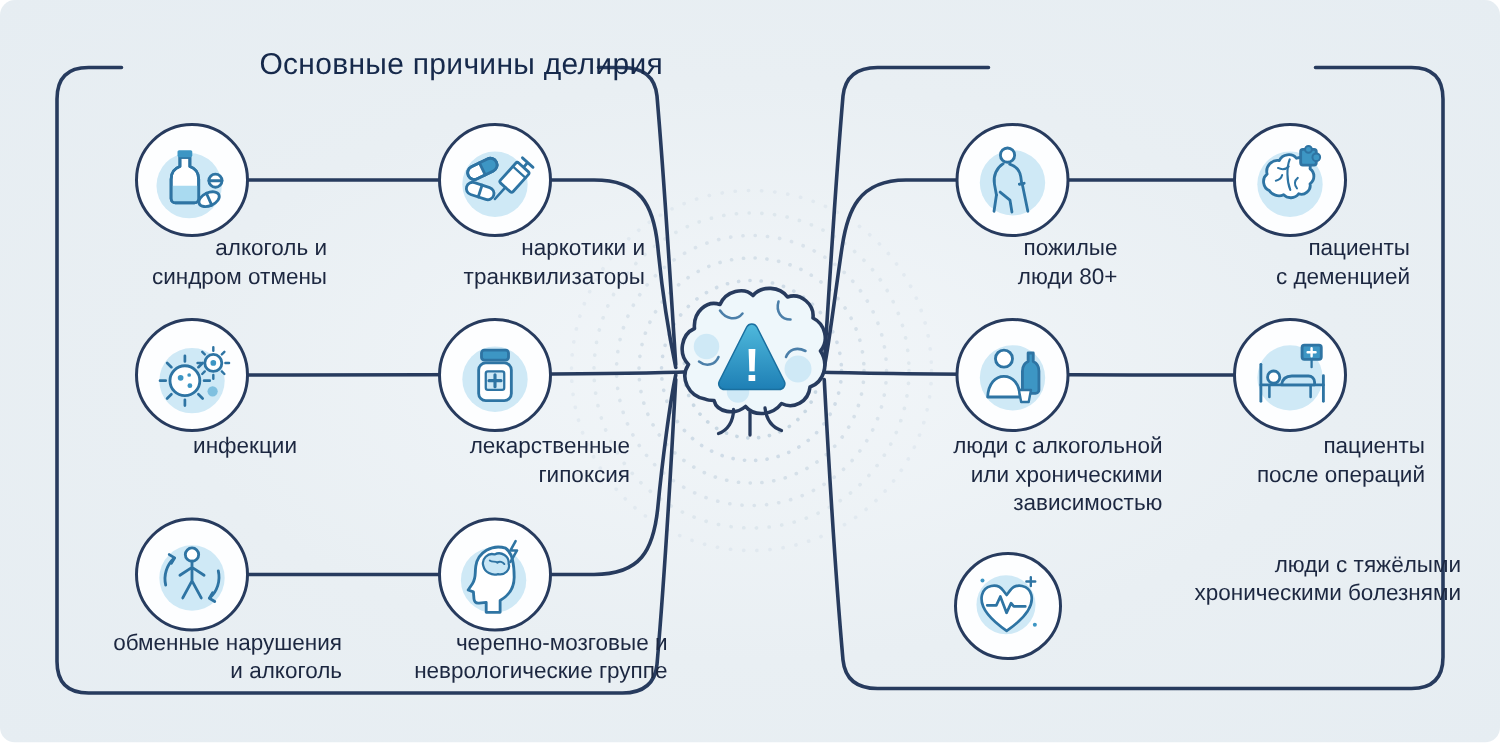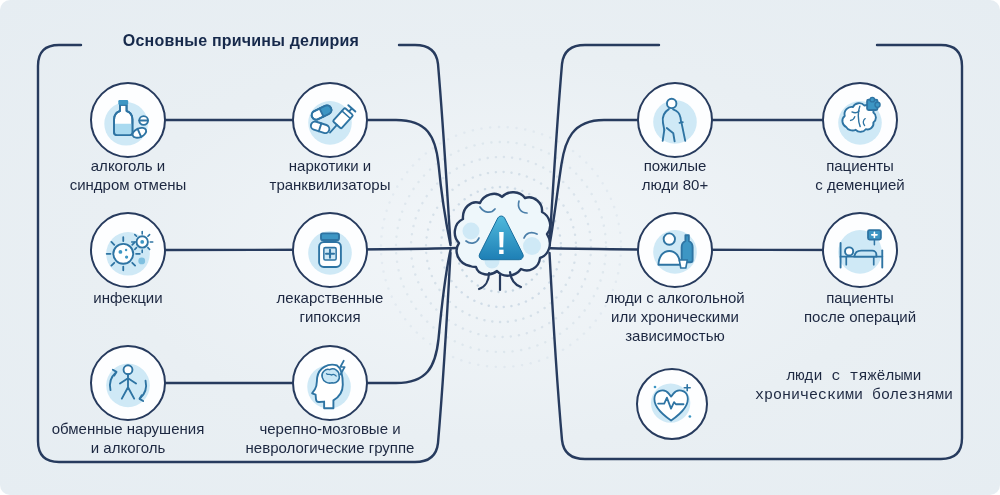--- a/index.html
+++ b/index.html
@@ -10,26 +10,26 @@
   }
   .bg-svg { position:absolute; left:0; top:0; width:1000px; height:495px; }
   .node {
     position:absolute; width:76px; height:76px; border-radius:50%;
     background:#fdfeff; border:2.5px solid #273b5e;
   }
   .node.small { width:72px; height:72px; }
   .node svg { position:absolute; left:0; top:0; width:100%; height:100%; }
   .label {
     position:absolute; font-size:15px; line-height:19px; color:#1c2740;
-    text-align:center; white-space:pre-line;
-  }
-  .label.left-align { text-align:center;font-family:Liberation Mono, monospace; }
+    text-align:right; white-space:pre-line;
+  }
+  .label.left-align { text-align:right; }
   .title {
-    position:absolute; font-size:16px; font-weight:700; color:#16294b;
-    text-align:center; letter-spacing:.2px;
+    position:absolute; font-size:20px; font-weight:400; color:#16294b;
+    text-align:right; letter-spacing:.2px;
   }
   .grp { display:contents; }
 </style>
 </head>
 <body>
 
 <div class="canvas">
 
   
   <svg class="bg-svg" viewBox="0 0 1000 495">

